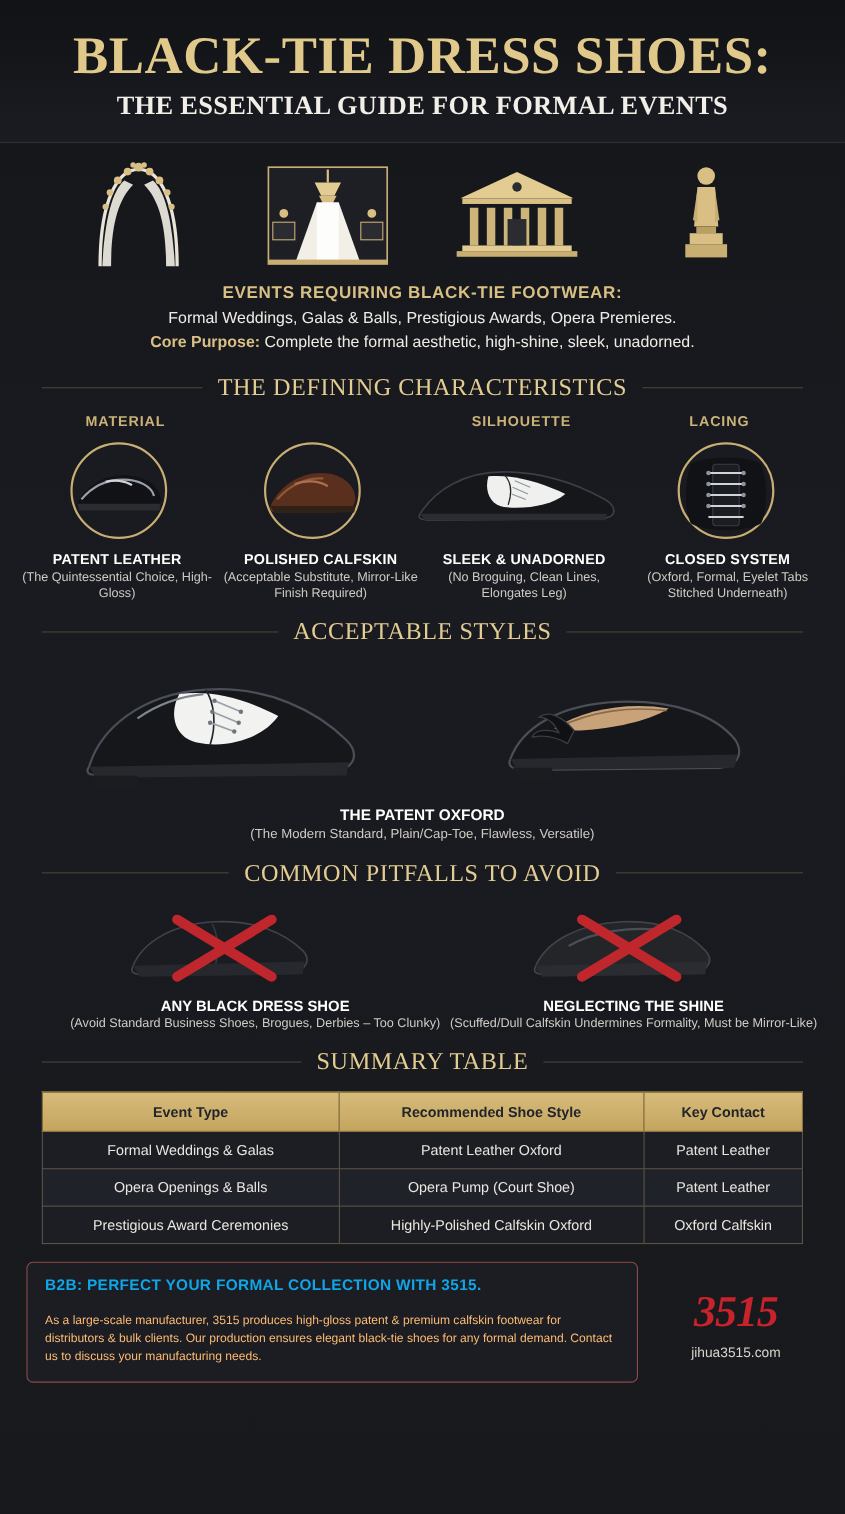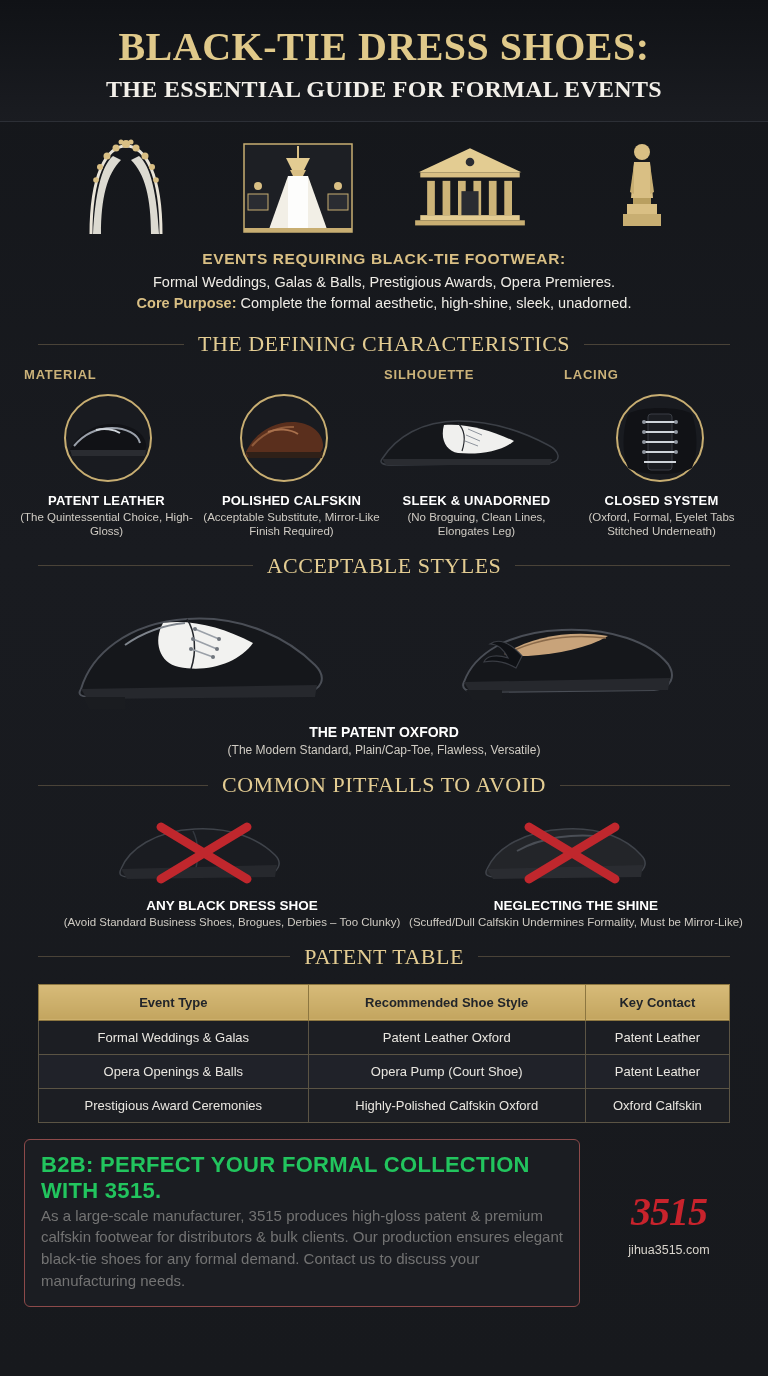--- a/index.html
+++ b/index.html
@@ -20,21 +20,21 @@
 
   
   .header {
     padding: 26px 20px 18px;
     text-align: center;
     background: linear-gradient(180deg,#101216 0%, #1a1c21 100%);
     border-bottom: 1px solid #2c2f36;
   }
   .header h1 {
     font-family: "Liberation Serif", serif;
-    font-size: 40px;
+    font-size: 48px;
     letter-spacing: 0.5px;
     color: #e0c98a;
     font-weight: 700;
     line-height: 1.05;
   }
   .header h2 {
     font-family: Liberation Serif, serif;
     font-size: 24px;
     color: #f2efe9;
     font-weight: 700;
@@ -92,21 +92,21 @@
     white-space: nowrap;
   }
 
   
   .char-heads {
     display: flex;
     padding: 4px 24px 0;
   }
   .char-heads > div {
     flex: 1;
-    text-align: left;
+    text-align: center;
     color: #cbb279;
     font-weight: 700;
     font-size: 13px;
     letter-spacing: 0.8px;
   }
   .char-imgs {
     display: flex;
     padding: 6px 20px 0;
     align-items: center;
     height: 105px;
@@ -180,30 +180,30 @@
     gap: 14px;
   }
   .b2b-box {
     flex: 1;
     border: 1px solid #8d4a4a;
     border-radius: 6px;
     padding: 12px 16px 14px;
     background: #1b1d22;
   }
   .b2b-box .b2b-t {
-    color: #22c55e;
-    font-weight: 700;
-    font-size: 22px;
+    color: #0ea5e9;
+    font-weight: 700;
+    font-size: 14px;
     letter-spacing: 0.3px;
   }
   .b2b-box .b2b-p {
-    margin-top: 1px;
-    font-size: 15px;
+    margin-top: 18px;
+    font-size: 11px;
     line-height: 1.45;
-    color: #737373;
+    color: #fdba74;
   }
   .brand {
     width: 150px;
     text-align: center;
     flex-shrink: 0;
   }
   .brand .logo {
     font-family: "Liberation Serif", serif;
     font-style: italic;
     font-weight: 700;
@@ -479,21 +479,21 @@
       <div class="cap-s">(Avoid Standard Business Shoes, Brogues, Derbies – Too Clunky)</div>
     </div>
     <div>
       <div class="cap-t">NEGLECTING THE SHINE</div>
       <div class="cap-s">(Scuffed/Dull Calfskin Undermines Formality, Must be Mirror-Like)</div>
     </div>
   </div>
 
   <div class="sec-title">
     <span class="line"></span>
-    <span class="txt">PATENT TABLE</span>
+    <span class="txt">SUMMARY TABLE</span>
     <span class="line"></span>
   </div>
 
   <div class="tbl-wrap">
     <table>
       <thead>
         <tr>
           <th>Event Type</th>
           <th>Recommended Shoe Style</th>
           <th>Key Contact</th>

